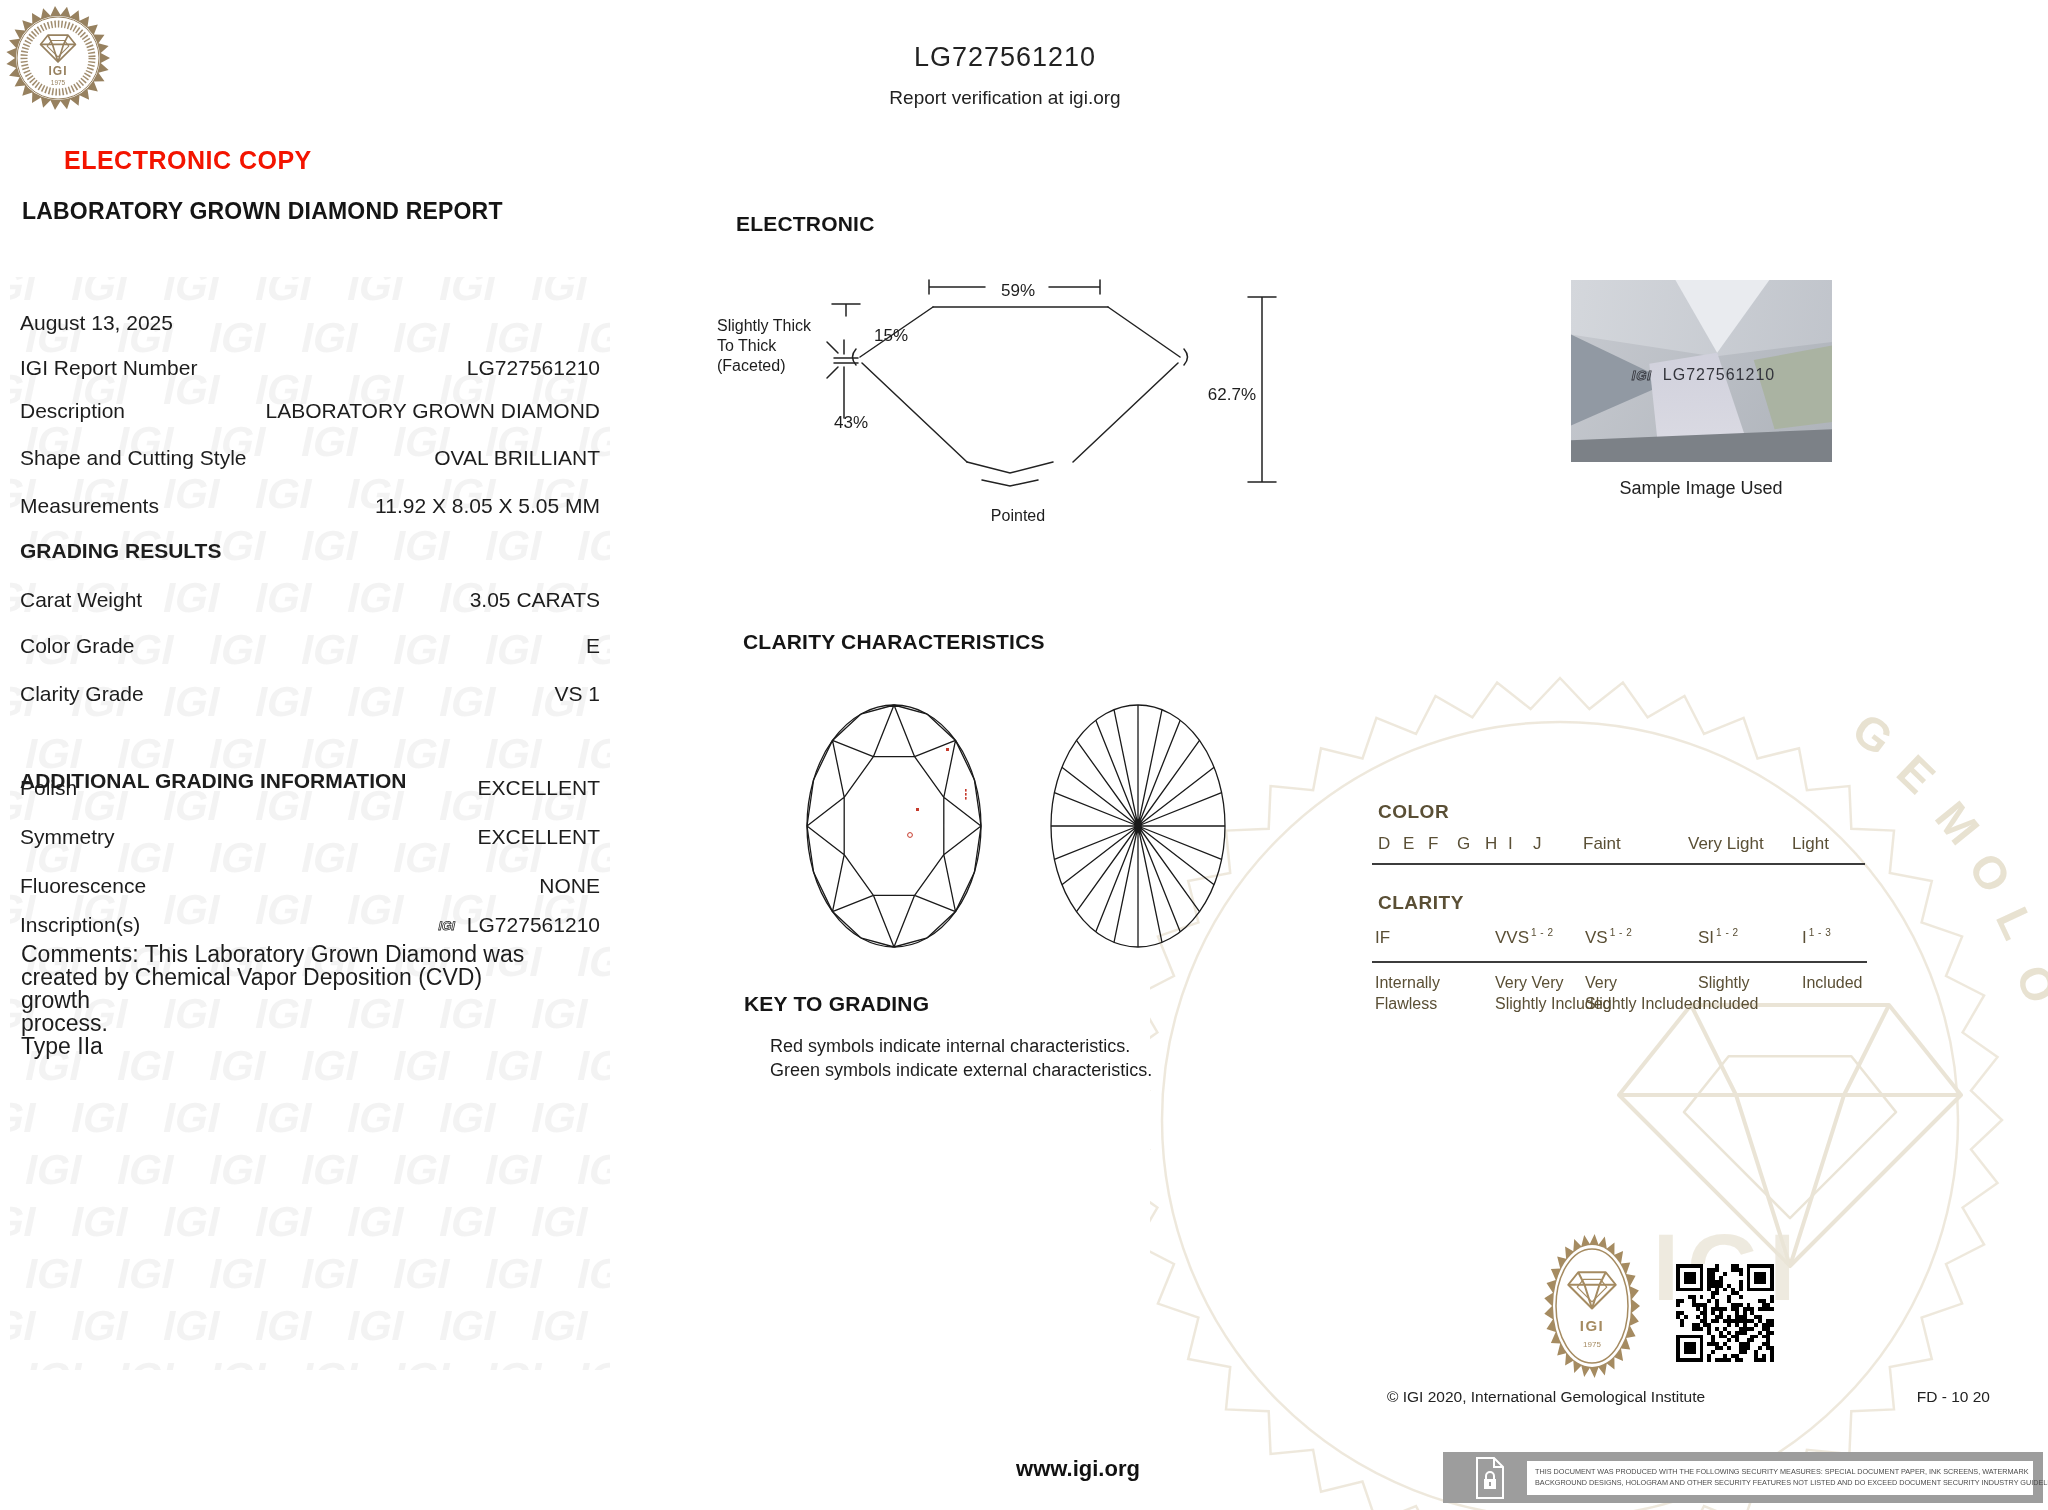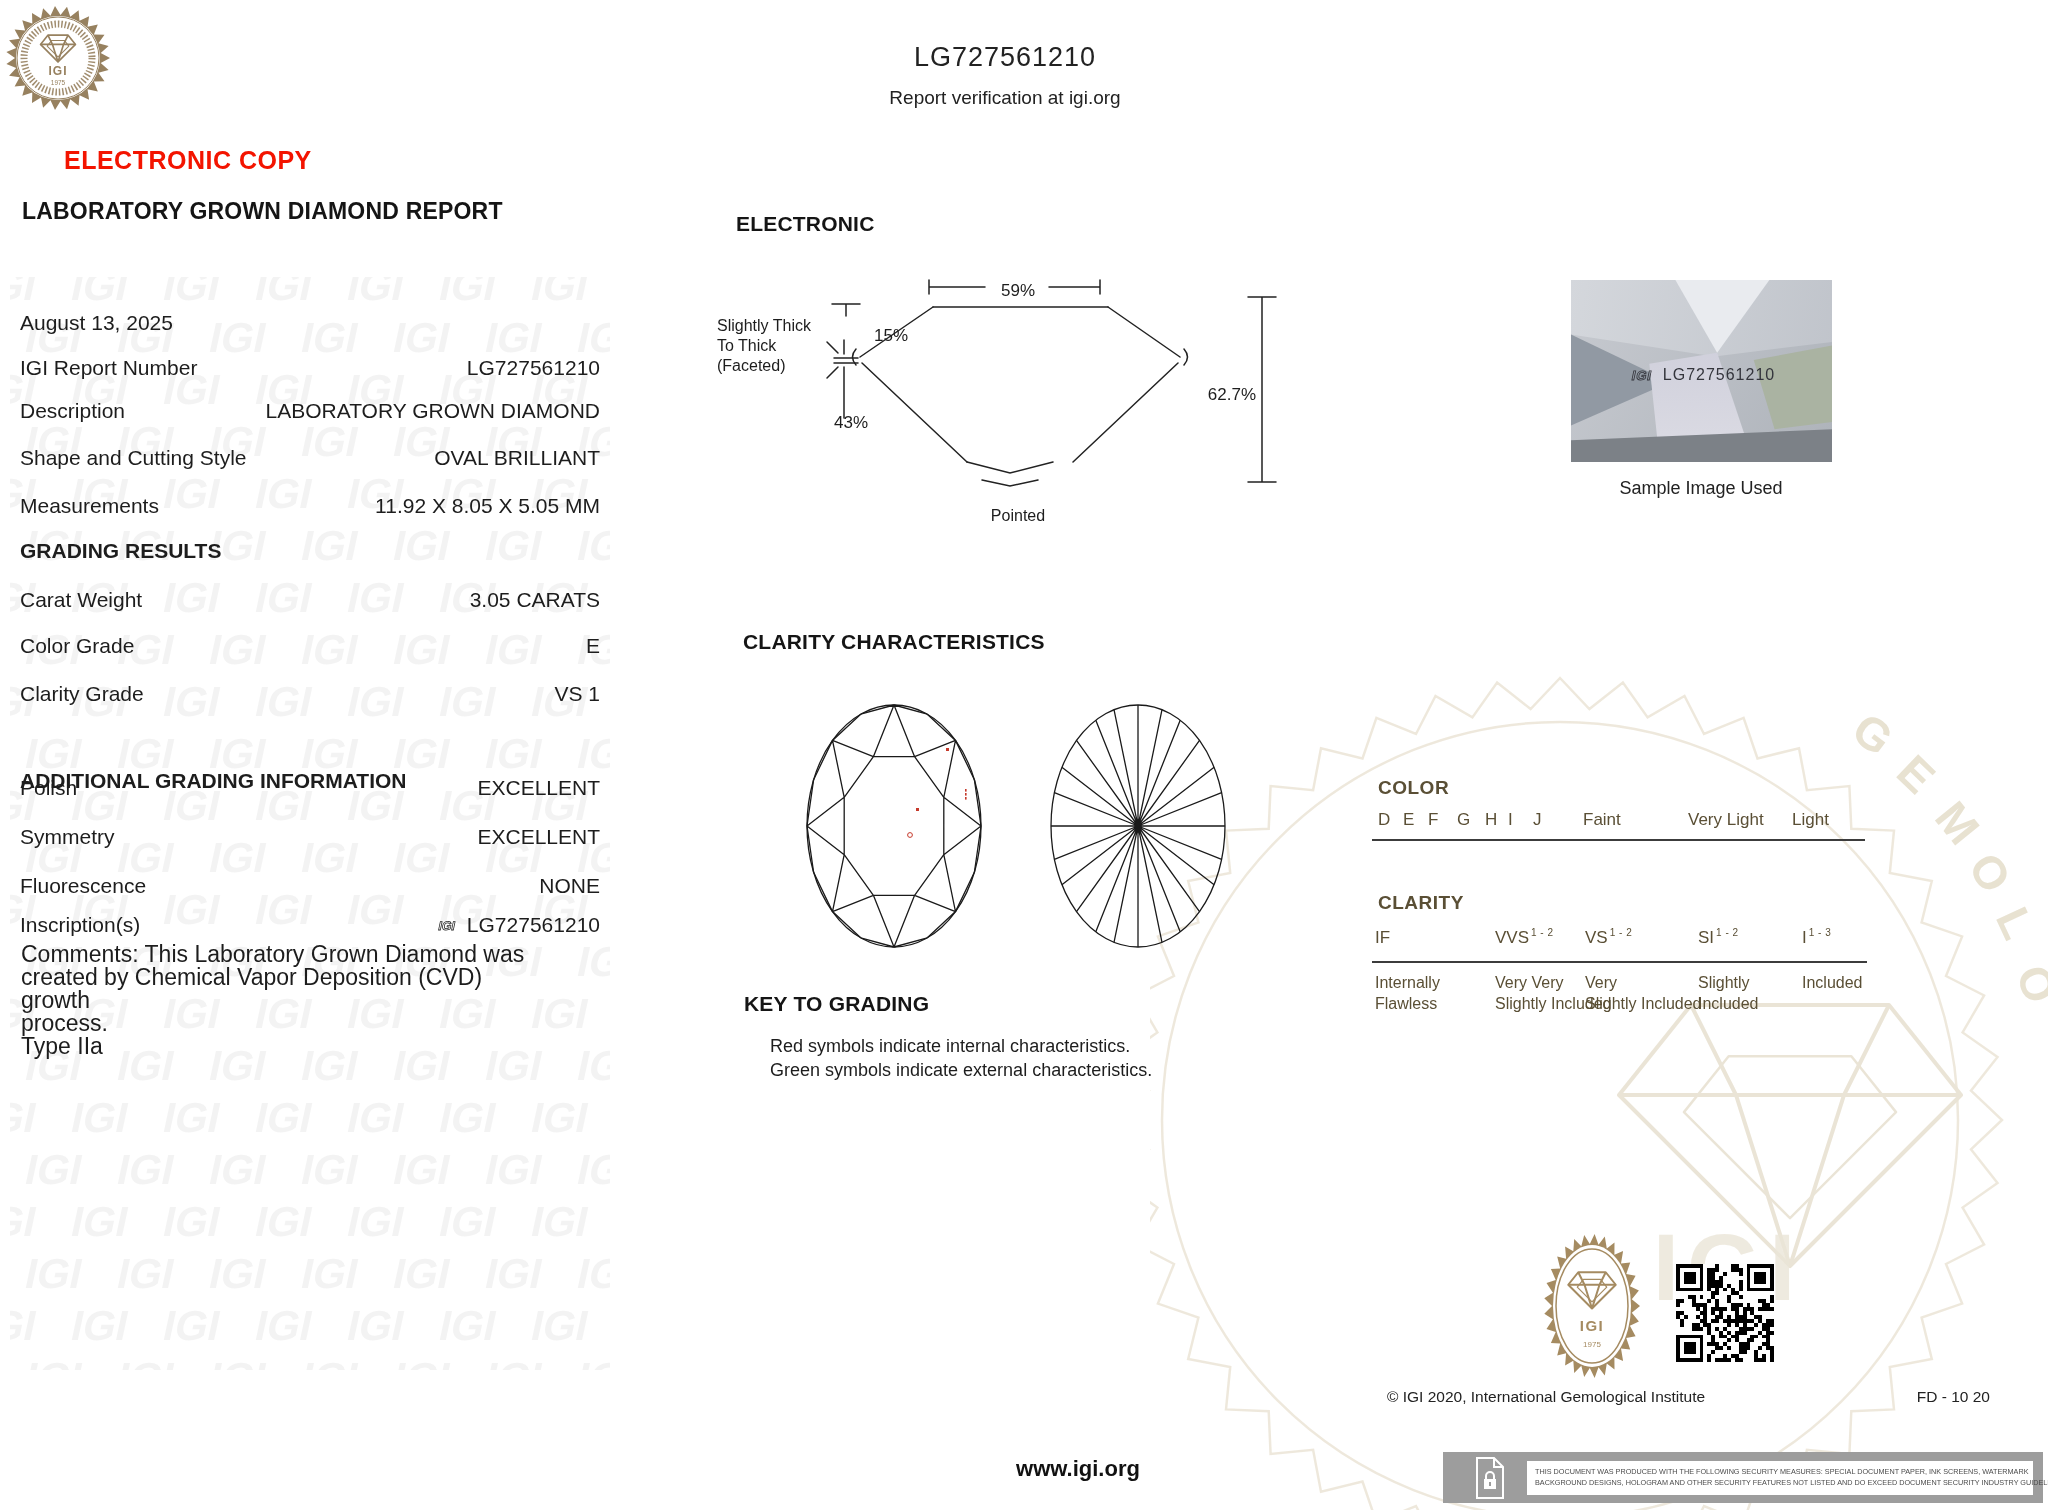--- a/index.html
+++ b/index.html
@@ -360,21 +360,21 @@
         <circle cx="120" cy="145" r="2.4" fill="none" stroke="#c63a2c" stroke-width="1"></circle>
       </g>
       <ellipse cx="348" cy="136" rx="87" ry="121" stroke="#1a1a1a" stroke-width="1.3" fill="none"></ellipse>
       <path d="M348,136 L435.0,136.0 M348,136 L431.6,169.4 M348,136 L424.1,194.7 M348,136 L409.5,221.6 M348,136 L390.2,241.8 M348,136 L372.0,252.3 M348,136 L348.0,257.0 M348,136 L324.0,252.3 M348,136 L305.8,241.8 M348,136 L286.5,221.6 M348,136 L271.9,194.7 M348,136 L264.4,169.4 M348,136 L261.0,136.0 M348,136 L264.4,102.6 M348,136 L271.9,77.3 M348,136 L286.5,50.4 M348,136 L305.8,30.2 M348,136 L324.0,19.7 M348,136 L348.0,15.0 M348,136 L372.0,19.7 M348,136 L390.2,30.2 M348,136 L409.5,50.4 M348,136 L424.1,77.3 M348,136 L431.6,102.6 " stroke="#1a1a1a" stroke-width="1.3" fill="none"></path>
     </svg>
 
   <div class="abs secttitle" style="left:744px;top:992px;">KEY TO GRADING</div>
   <div class="abs keyline" style="left:770px;top:1034px;">Red symbols indicate internal characteristics.</div>
   <div class="abs keyline" style="left:770px;top:1058px;">Green symbols indicate external characteristics.</div>
 
-  <div id="color-scale" class="abs" style="left:1370px;top:770px;width:560px;height:90px;">
+  <div id="color-scale" class="abs" style="left:1370px;top:794px;width:560px;height:90px;">
     <div class="abs scale-title" style="left:8px;top:7px;">COLOR</div>
     <div class="abs scale-line" style="left:2px;top:69px;width:493px;"></div>
   <span class="scale-item" style="left: 8px; top: 40px;">D</span>
       <span class="scale-item" style="left: 33px; top: 40px;">E</span>
       <span class="scale-item" style="left: 58px; top: 40px;">F</span>
       <span class="scale-item" style="left: 87px; top: 40px;">G</span>
       <span class="scale-item" style="left: 115px; top: 40px;">H</span>
       <span class="scale-item" style="left: 138px; top: 40px;">I</span>
       <span class="scale-item" style="left: 163px; top: 40px;">J</span>
       <span class="scale-item" style="left: 213px; top: 40px;">Faint</span>

